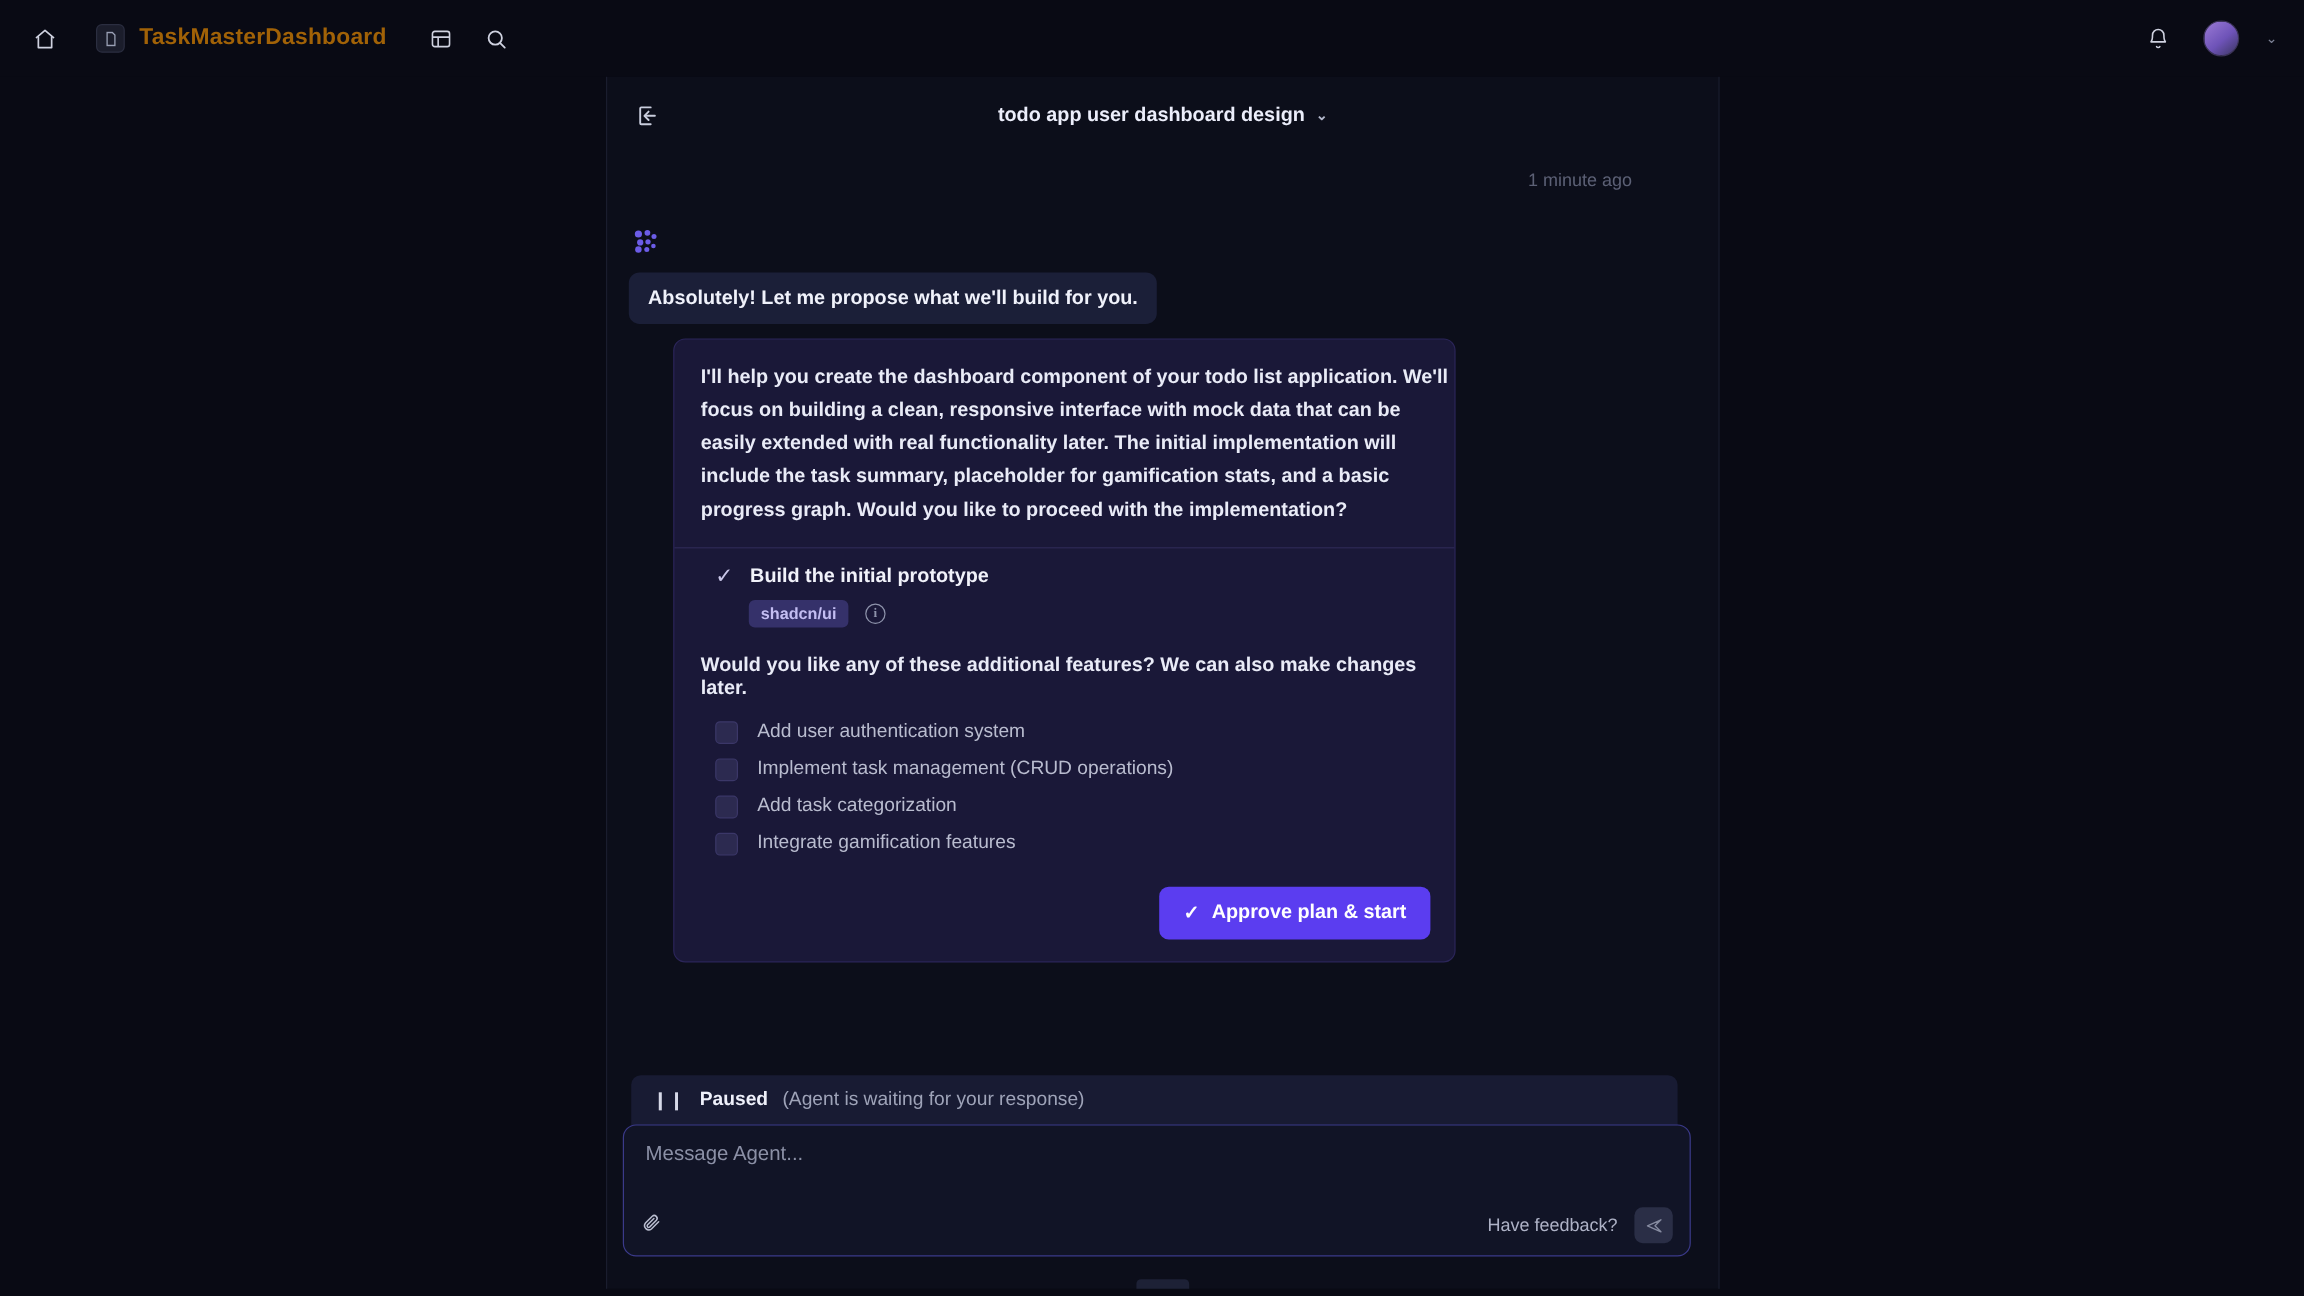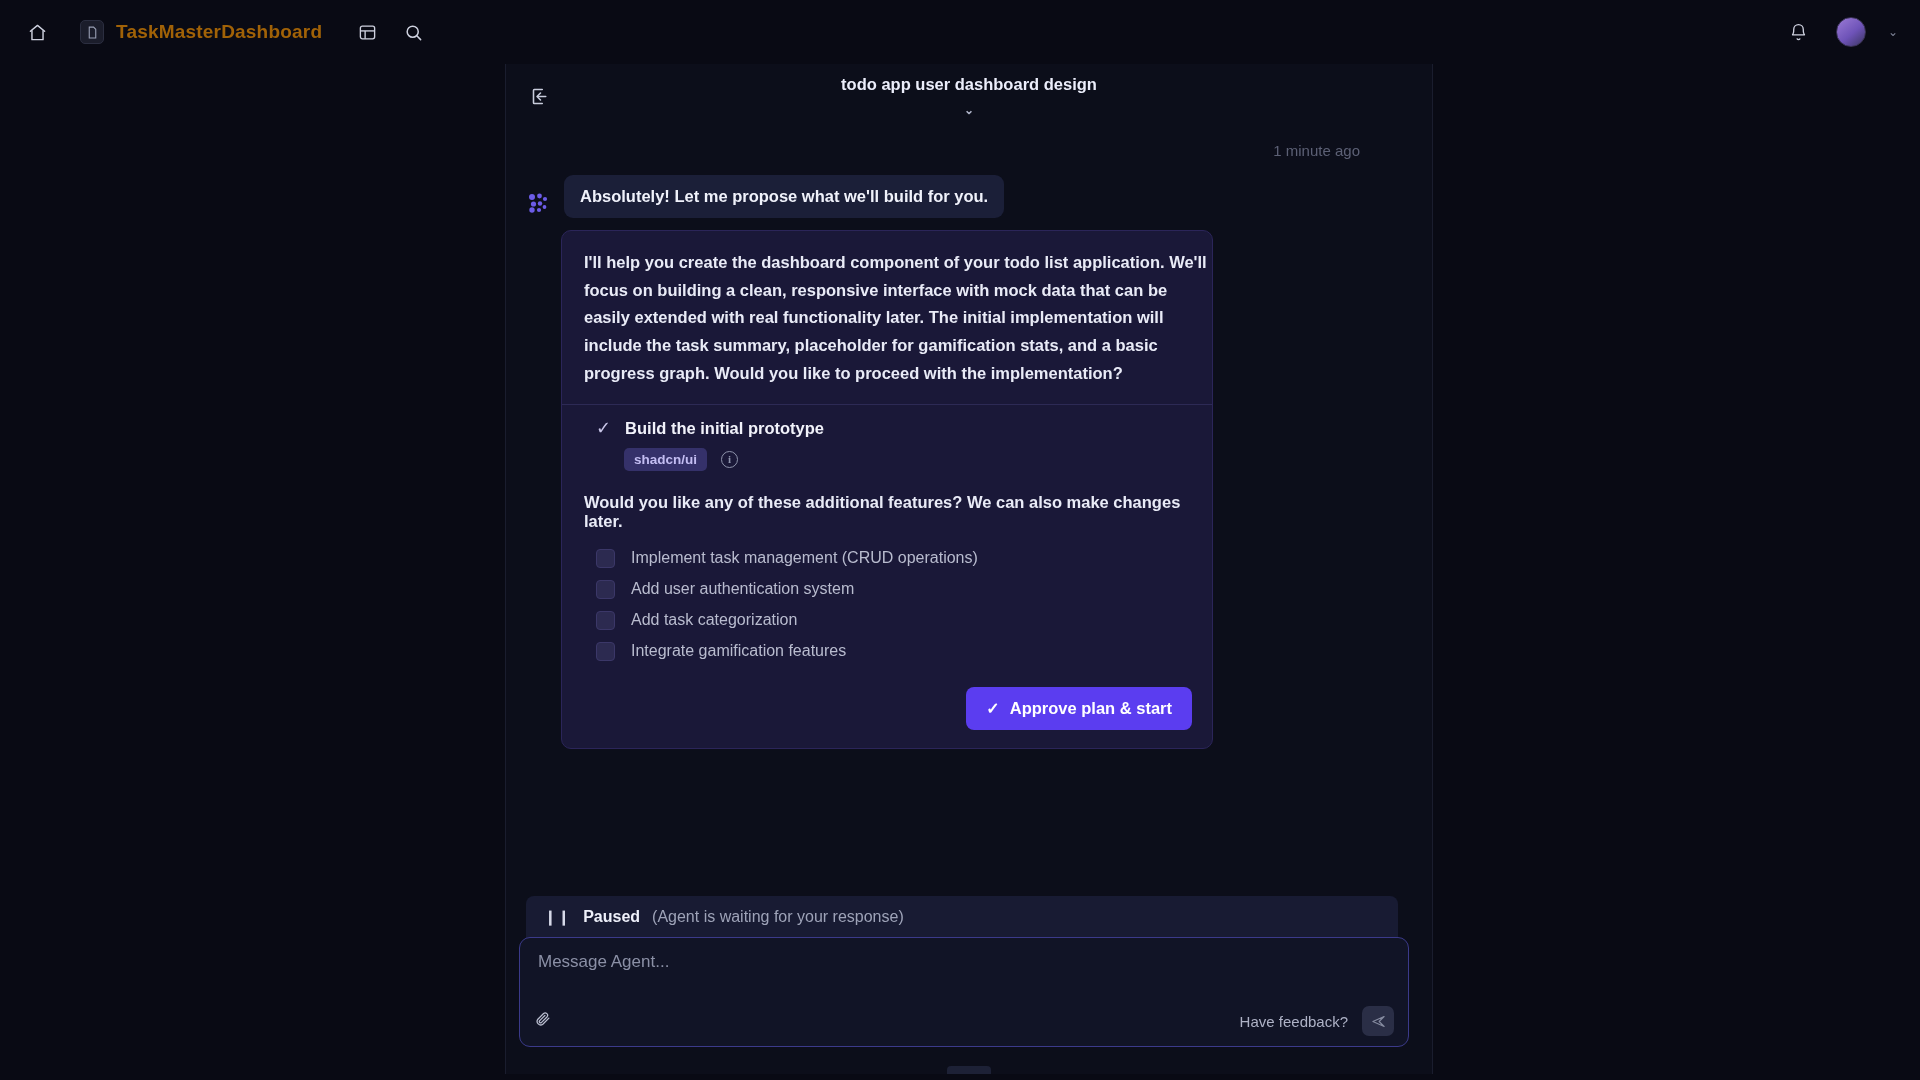--- a/index.html
+++ b/index.html
@@ -60,34 +60,34 @@
     display: flex; align-items: center; justify-content: center;
   }
   .back-btn {
     position: absolute; left: 20px; top: 18px;
     width: 28px; height: 28px;
     display: flex; align-items: center; justify-content: center;
     color: #c9cddd;
   }
   .head-title {
     display: flex; align-items: center; gap: 9px;
-    color: #eceefb; font-size: 16.5px; font-weight: 700; flex-direction: column;
+    color: #eceefb; font-size: 16.5px; font-weight: 700;
   }
   .head-title .chev { color: #b3b8cc; font-size: 12px; }
 
   .timestamp {
     text-align: right;
     color: #5c6075;
     font-size: 15px;
     padding: 14px 72px 0 0;
   }
 
   
   .chat { padding: 16px 0 0 0; }
-  .msg-row { display: flex; align-items: center; gap: 12px; padding-left: 18px; }
+  .msg-row { display: flex; align-items: flex-start; gap: 12px; padding-left: 18px; flex-direction: column; }
   .bot-avatar {
     width: 28px; height: 28px; margin-top: 12px;
     display: flex; align-items: center; justify-content: center;
   }
   .bubble-lead {
     background: #1b1f38;
     border-radius: 9px;
     padding: 12px 16px;
     color: #f0f2fb;
     font-size: 16.5px; font-weight: 600;
@@ -294,25 +294,25 @@
       <div class="tag-row">
         <span class="tag">shadcn/ui</span>
         <span class="info-ico">i</span>
       </div>
 
       <div class="features-q">Would you like any of these additional features? We can also make changes later.</div>
 
       <div class="opt-list">
         <div class="opt">
           <span class="cbox"></span>
-          <span class="opt-label">Implement task management (CRUD operations)</span>
+          <span class="opt-label">Add user authentication system</span>
         </div>
         <div class="opt">
           <span class="cbox"></span>
-          <span class="opt-label">Add user authentication system</span>
+          <span class="opt-label">Implement task management (CRUD operations)</span>
         </div>
         <div class="opt">
           <span class="cbox"></span>
           <span class="opt-label">Add task categorization</span>
         </div>
         <div class="opt">
           <span class="cbox"></span>
           <span class="opt-label">Integrate gamification features</span>
         </div>
       </div>

